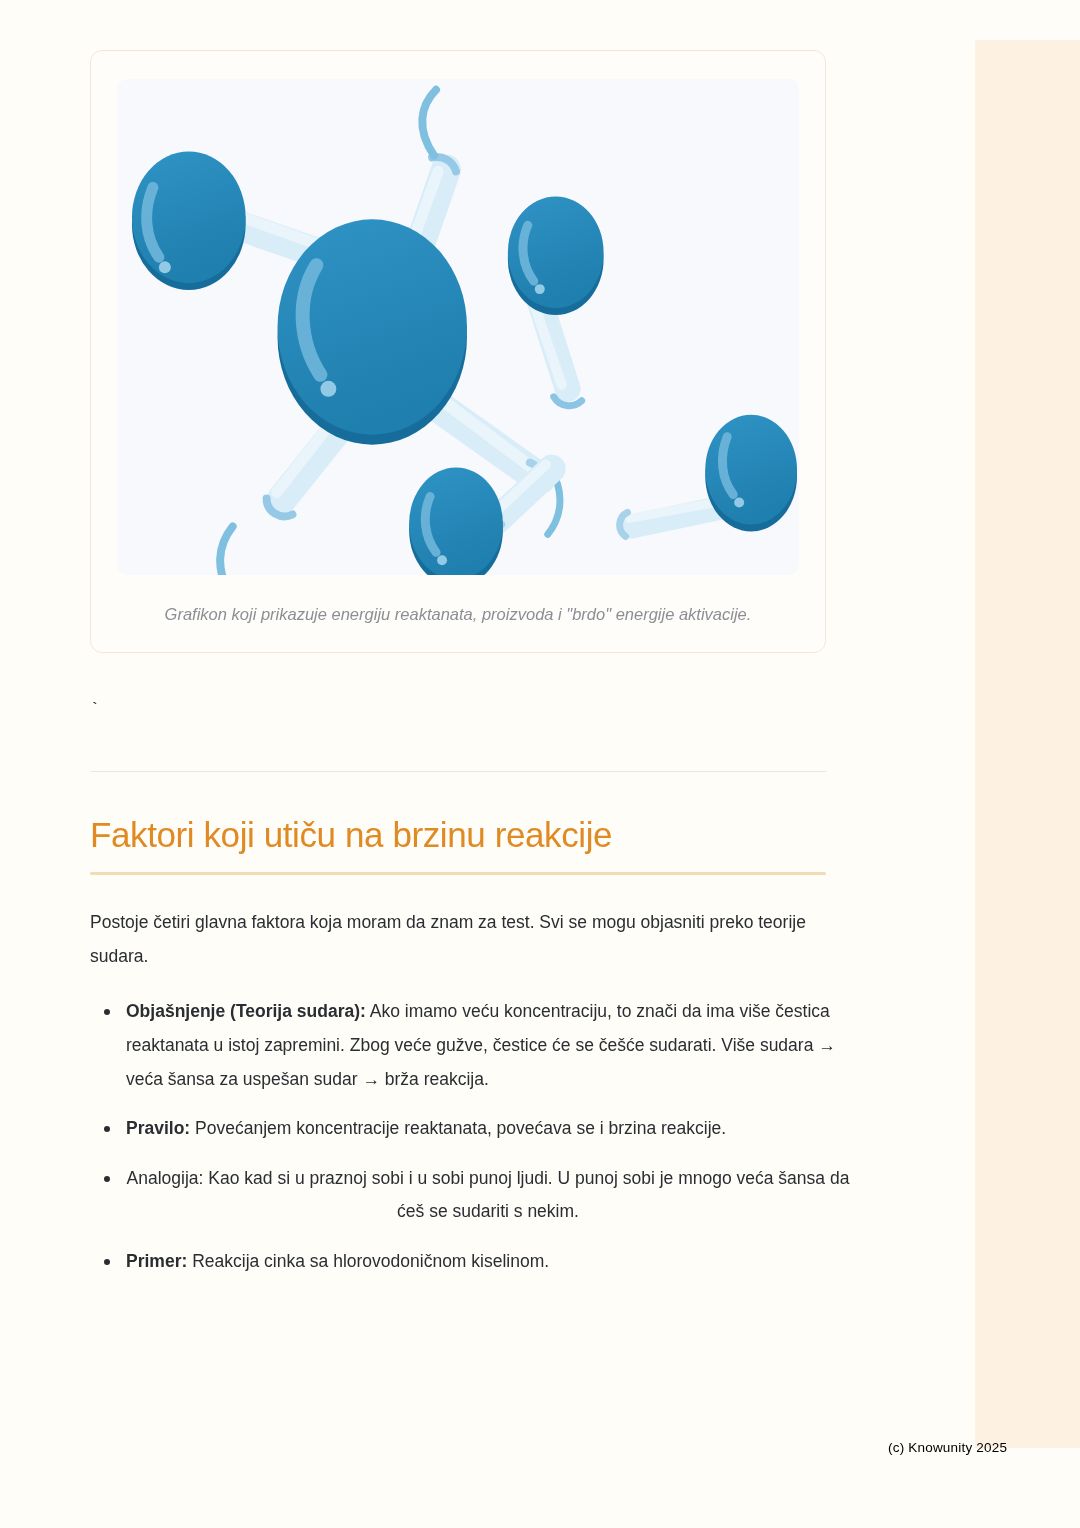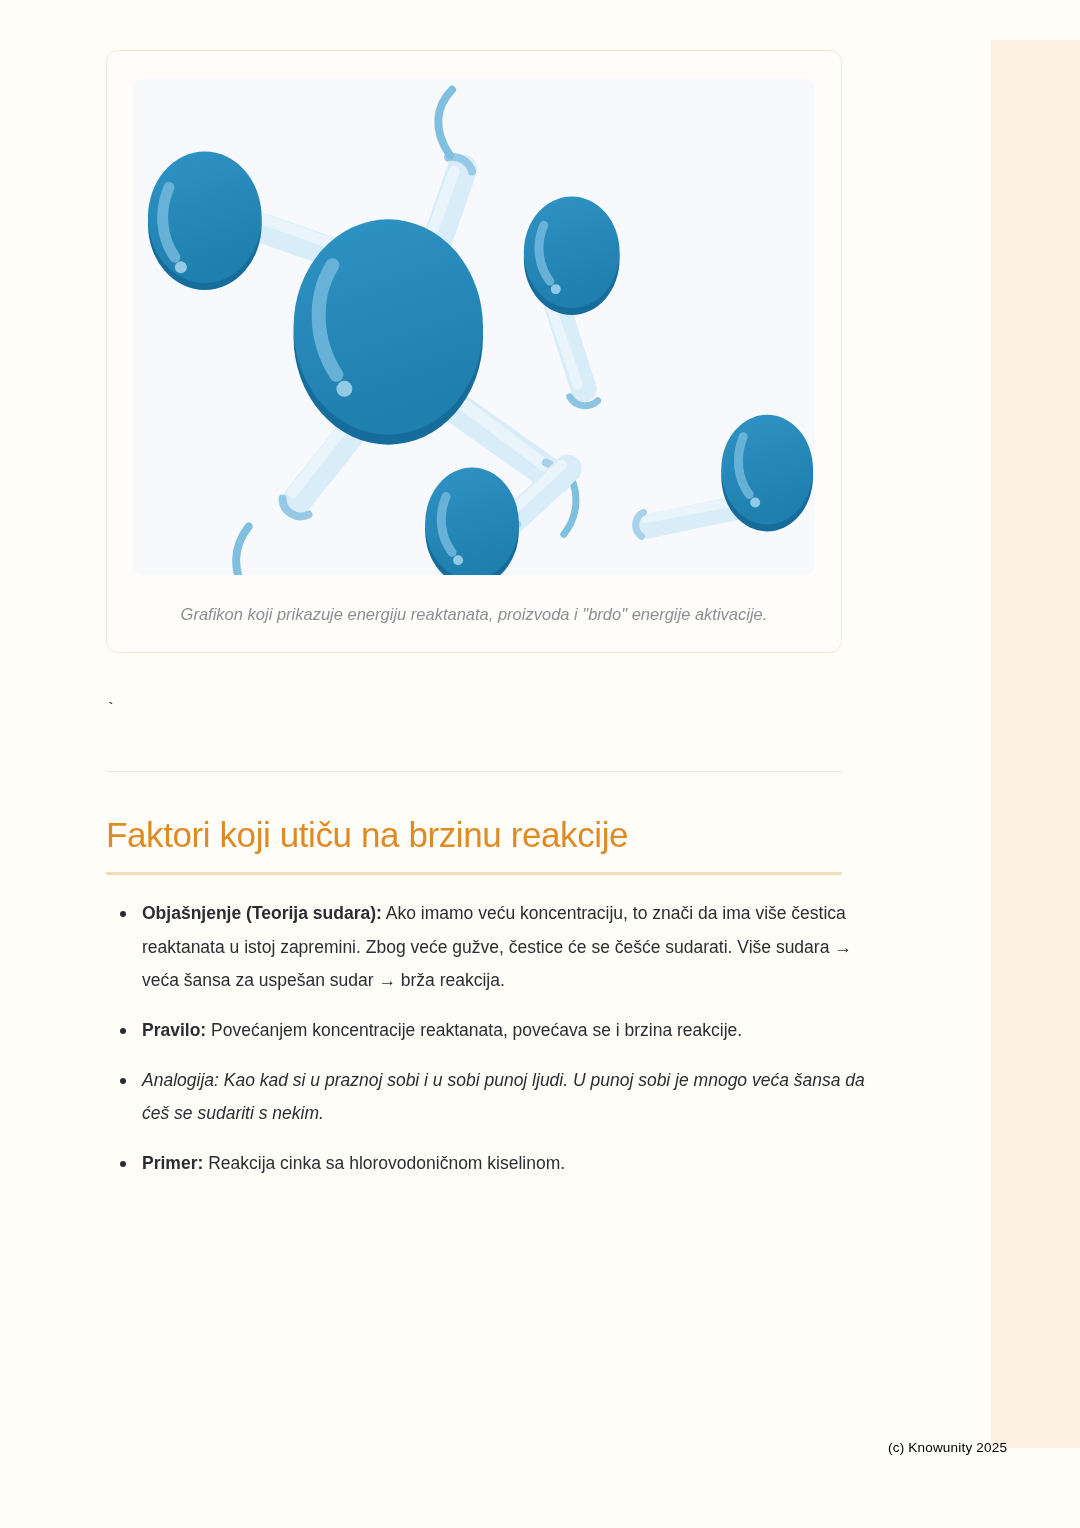--- a/index.html
+++ b/index.html
@@ -21,21 +21,21 @@
     top: 40px;
     right: 0;
     width: 105px;
     height: 1408px;
     background: #fdf2e2;
     border-left: 3px solid #f3dcbc;
   }
 
   .page {
     position: absolute;
-    left: 16px; top: 0;
+    left: 0; top: 0;
     width: 975px;
     height: 1528px;
     background: #fffdf8;
     box-sizing: border-box;
   }
 
   .content {
     position: absolute;
     left: 90px;
     top: 0;
@@ -142,21 +142,21 @@
     content: "";
     position: absolute;
     left: -22px;
     top: 14px;
     width: 6px;
     height: 6px;
     border-radius: 50%;
     background: #2a2d31;
   }
   li.italic-item {
-    font-style: italic;
+    text-align: center;
   }
   .b { font-weight: bold; }
 
   ul.sub-bullets {
     margin: 4px 0 0 0;
     padding-left: 34px;
     list-style: none;
   }
   ul.sub-bullets > li {
     position: relative;
@@ -299,20 +299,21 @@
       <div class="figure-caption">Grafikon koji prikazuje energiju reaktanata, proizvoda i "brdo" energije aktivacije.</div>
     </div>
 
     <div class="stray-code">`</div>
 
     <div class="divider"></div>
 
     <div class="h1">Faktori koji utiču na brzinu reakcije</div>
     <div class="h1-rule"></div>
 
+    <div class="para">Postoje četiri glavna faktora koja moram da znam za test. Svi se mogu objasniti preko teorije sudara.</div>
 
 
     <ul class="bullets">
       <li>
         <span class="b">Objašnjenje (Teorija sudara):</span><span> Ako imamo veću koncentraciju, to znači da ima više čestica reaktanata u istoj zapremini. Zbog veće gužve, čestice će se češće sudarati. Više sudara → veća šansa za uspešan sudar → brža reakcija.</span>
       </li>
       <li>
         <span class="b">Pravilo:</span><span> Povećanjem koncentracije reaktanata, povećava se i brzina reakcije.</span>
       </li>
       <li class="italic-item">

